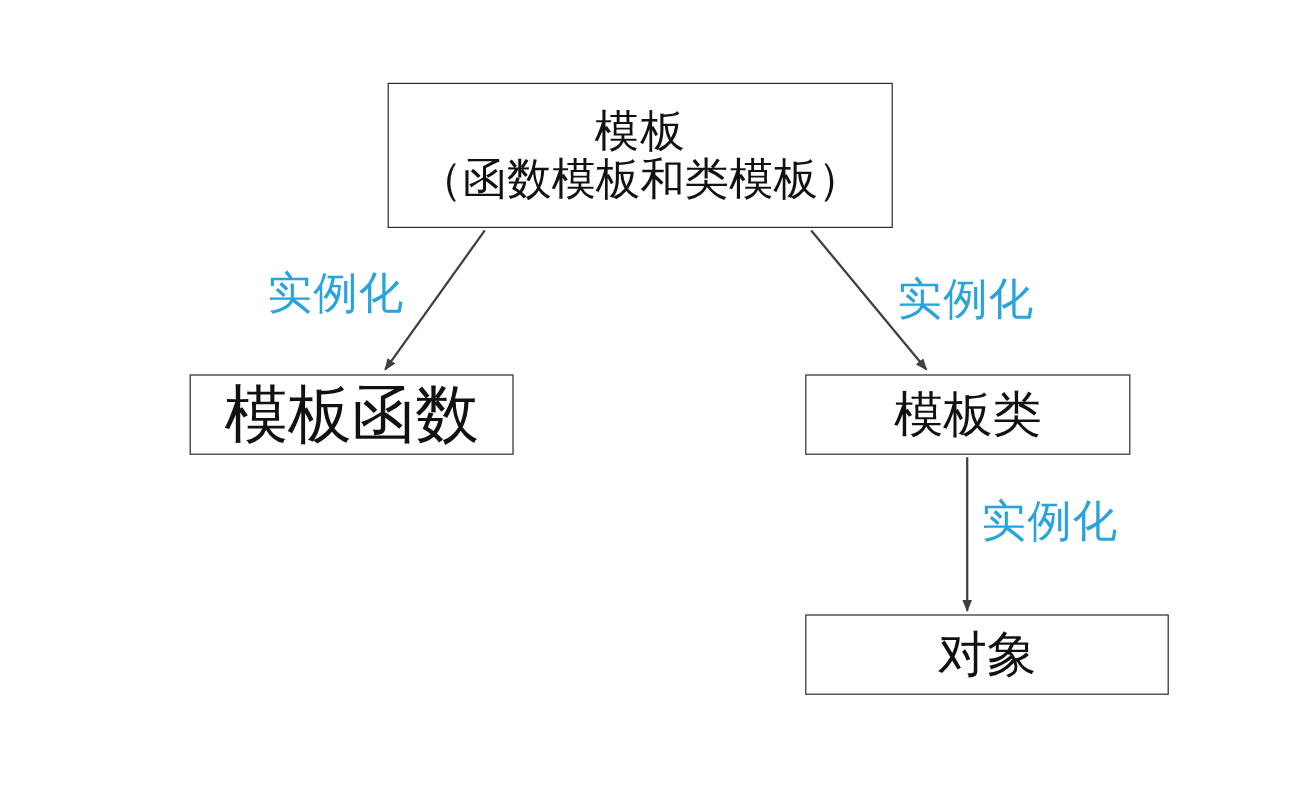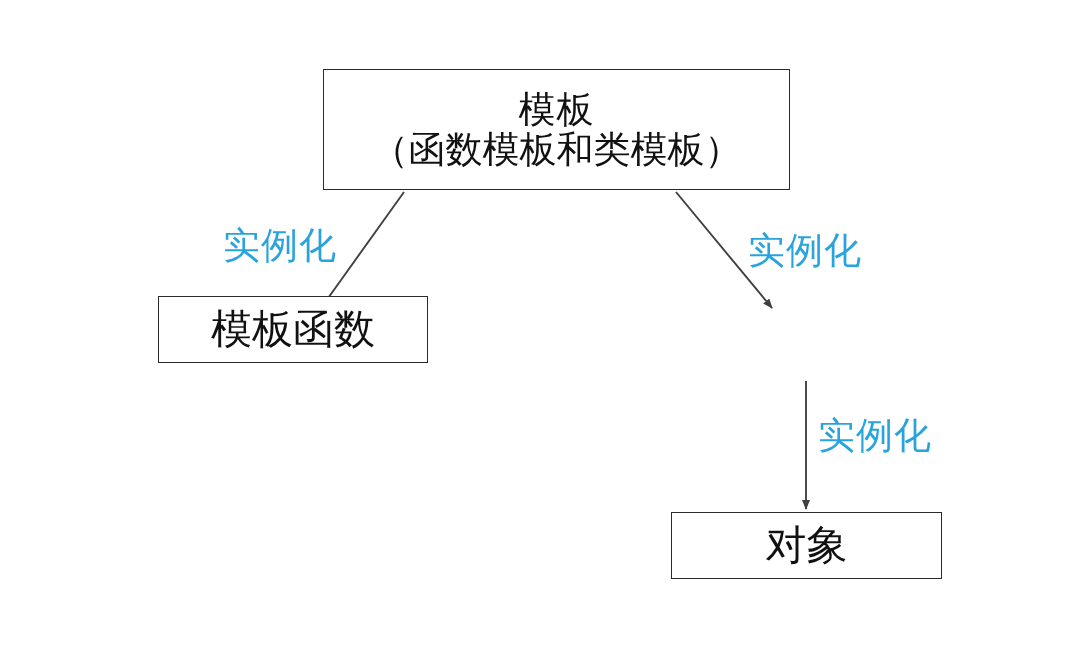--- a/index.html
+++ b/index.html
@@ -28,44 +28,44 @@
     align-items: center;
     justify-content: center;
     color: #111111;
     font-family: "DejaVu Serif", "Liberation Serif", serif;
     line-height: 1.08;
     white-space: nowrap;
   }
   #node-template {
     left: 323px;
     top: 69px;
-    width: 467px;
+    width: 421px;
     height: 121px;
     font-size: 37px;
   }
   #node-template .line-1 { letter-spacing: 1px; }
   #node-template .line-2 { letter-spacing: 0px; margin-top: 0; }
   #node-template-function {
     left: 158px;
-    top: 296px;
+    top: 312px;
     width: 270px;
     height: 67px;
-    font-size: 41px;
+    font-size: 53px;
   }
   #node-template-class {
     left: 671px;
     top: 312px;
     width: 271px;
     height: 67px;
     font-size: 41px;
   }
   #node-object {
     left: 671px;
     top: 512px;
-    width: 271px;
+    width: 303px;
     height: 67px;
     font-size: 41px;
   }
   .edge-label {
     position: absolute;
     color: #29a3dc;
     font-family: Liberation Serif, serif;
     font-size: 37px;
     line-height: 1;
     white-space: nowrap;
@@ -104,20 +104,23 @@
 
   <div class="node" id="node-template">
     <span class="line-1">模板</span>
     <span class="line-2">（函数模板和类模板）</span>
   </div>
 
   <div class="node" id="node-template-function">
     <span>模板函数</span>
   </div>
 
+  <div class="node" id="node-template-class">
+    <span>模板类</span>
+  </div>
 
   <div class="node" id="node-object">
     <span>对象</span>
   </div>
 
   <div class="edge-label" id="label-left">实例化</div>
 
   <div class="edge-label" id="label-right">实例化</div>
 
   <div class="edge-label" id="label-down">实例化</div>

